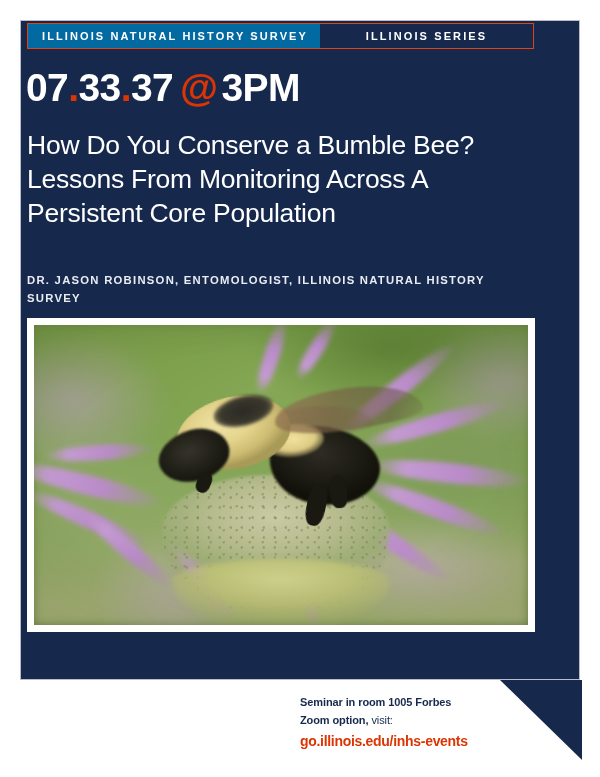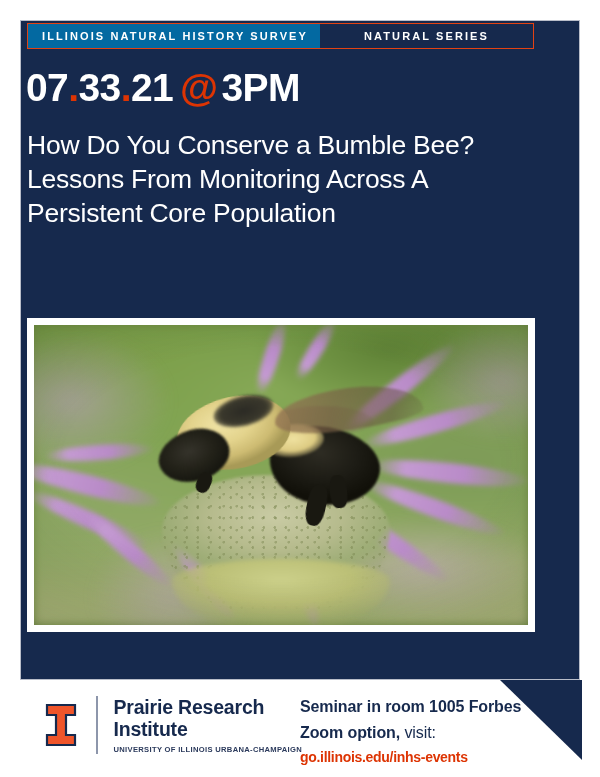--- a/index.html
+++ b/index.html
@@ -375,21 +375,21 @@
   }
 
   .venue {
     position: absolute;
     left: 300px;
     top: 14px;
     width: 250px;
   }
   .venue-line {
     color: #16294d;
-    font-size: 16px;
+    font-size: 11px;
     font-weight: bold;
     line-height: 1.62;
     letter-spacing: -0.1px;
   }
   .venue-line .light { font-weight: normal; }
   .venue-url {
     color: #dd3403;
     font-size: 14px;
     font-weight: bold;
     letter-spacing: -0.3px;
@@ -402,30 +402,31 @@
 
 <div class="poster">
 
   <div class="navy-panel"></div>
 
   <div class="eyebrow">
     <div class="eyebrow-left">
       <span class="eyebrow-text">ILLINOIS NATURAL HISTORY SURVEY</span>
     </div>
     <div class="eyebrow-right">
-      <span class="eyebrow-text">NATURAL SERIES</span>
+      <span class="eyebrow-text">ILLINOIS SERIES</span>
     </div>
   </div>
 
   <div class="dateline">
-    <span>07</span><span class="accent">.</span><span>33</span><span class="accent">.</span><span>21</span><span class="at">@</span><span>3PM</span>
+    <span>07</span><span class="accent">.</span><span>33</span><span class="accent">.</span><span>37</span><span class="at">@</span><span>3PM</span>
   </div>
 
   <div class="seminar-title">How Do You Conserve a Bumble Bee? Lessons From Monitoring Across A Persistent Core Population</div>
 
+  <div class="byline">DR. JASON ROBINSON, ENTOMOLOGIST, ILLINOIS NATURAL HISTORY SURVEY</div>
 
   <div class="photo-frame">
     <div class="photo">
       <div class="ph-bg"></div>
       <div class="ph-blurveil"></div>
 
       <div class="petal p1"></div>
       <div class="petal p2"></div>
       <div class="petal p3"></div>
       <div class="petal p4"></div>
@@ -456,33 +457,20 @@
         <div class="bee-leg l3"></div>
       </div>
 
       <div class="ph-soft"></div>
     </div>
   </div>
 
   <div class="footer">
     <div class="footer-wedge"></div>
 
-    <div class="pri-logo">
-      <div class="block-i">
-        <svg viewBox="0 0 34 44" width="34" height="44" aria-hidden="true">
-          <path d="M3 2 H31 V12 H22 V32 H31 V42 H3 V32 H12 V12 H3 Z" fill="#f0552a" stroke="#16294d" stroke-width="2.2" stroke-linejoin="miter"></path>
-        </svg>
-      </div>
-      <div class="logo-divider"></div>
-      <div class="pri-words">
-        <div class="pri-name">Prairie Research</div>
-        <div class="pri-name">Institute</div>
-        <div class="pri-sub">UNIVERSITY OF ILLINOIS URBANA-CHAMPAIGN</div>
-      </div>
-    </div>
 
     <div class="venue">
       <div class="venue-line">Seminar in room 1005 Forbes</div>
       <div class="venue-line"><span>Zoom option,</span><span class="light"> visit:</span></div>
       <div class="venue-url">go.illinois.edu/inhs-events</div>
     </div>
   </div>
 
 </div>
 

